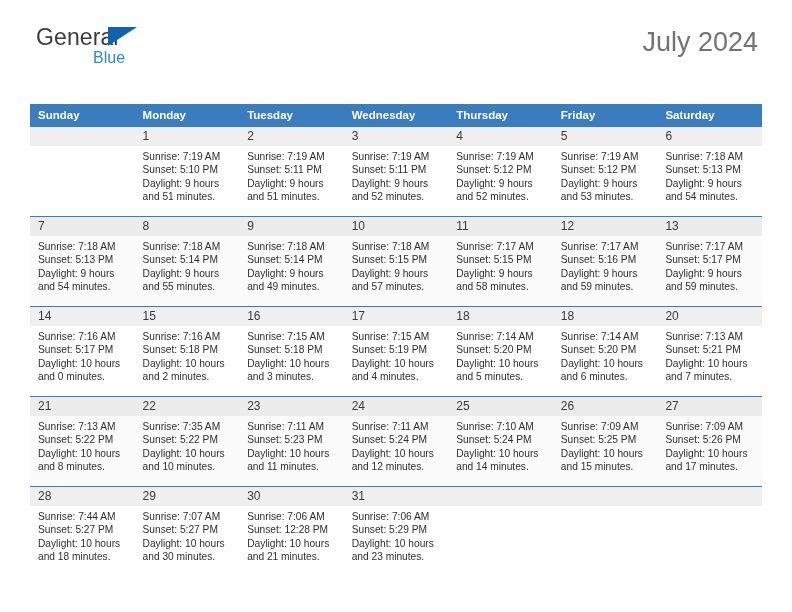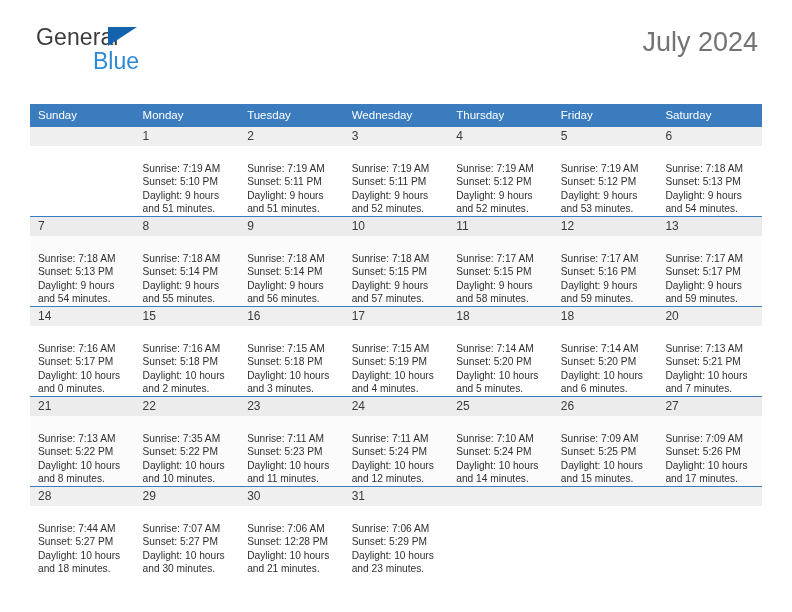--- a/index.html
+++ b/index.html
@@ -47,21 +47,21 @@
     top: 1px;
     width: 0;
     height: 0;
     border-left: 29px solid #1263ac;
     border-bottom: 19px solid transparent;
   }
   .brand-row2 {
     position: relative;
     margin-top: 1px;
     margin-left: 57px;
-    font-size: 23px;
+    font-size: 16px;
     color: #2e8ad6;
     white-space: nowrap;
   }
 
   .title {
     position: absolute;
     right: 4px;
     top: 27px;
     font-size: 27px;
     color: #737373;
@@ -83,21 +83,21 @@
     top: 104px;
     width: 732px;
     border-collapse: collapse;
     table-layout: fixed;
   }
 
   .calendar th {
     background: #3a7cbe;
     color: #ffffff;
     font-size: 11.5px;
-    font-weight: normal;
+    font-weight: bold;
     text-align: left;
     padding: 5px 0 5px 8px;
     height: 21px;
     border: none;
   }
 
   .calendar td {
     width: 104.57px;
     height: 90px;
     vertical-align: top;
@@ -113,21 +113,21 @@
     font-size: 12px;
     color: #3a3a3a;
     padding: 3px 0 3px 8px;
     height: 19px;
     line-height: 13px;
   }
   tr.shaded .daynum { background: #ececec; }
   td.empty .daynum { background: #efefef; }
 
   .info {
-    padding: 16px 5px 0 8px;
+    padding: 4px 5px 0 8px;
     font-size: 10.2px;
     line-height: 13.4px;
     color: #2f2f2f;
   }
   .info div { white-space: nowrap; }
 </style>
 </head>
 <body>
 
 <div class="page">
@@ -235,21 +235,21 @@
               <div>Daylight: 9 hours</div>
               <div>and 55 minutes.</div>
             </div>
           </td>
           <td>
             <span class="daynum">9</span>
             <div class="info">
               <div>Sunrise: 7:18 AM</div>
               <div>Sunset: 5:14 PM</div>
               <div>Daylight: 9 hours</div>
-              <div>and 56 minutes.</div>
+              <div>and 49 minutes.</div>
             </div>
           </td>
           <td>
             <span class="daynum">10</span>
             <div class="info">
               <div>Sunrise: 7:18 AM</div>
               <div>Sunset: 5:15 PM</div>
               <div>Daylight: 9 hours</div>
               <div>and 57 minutes.</div>
             </div>

